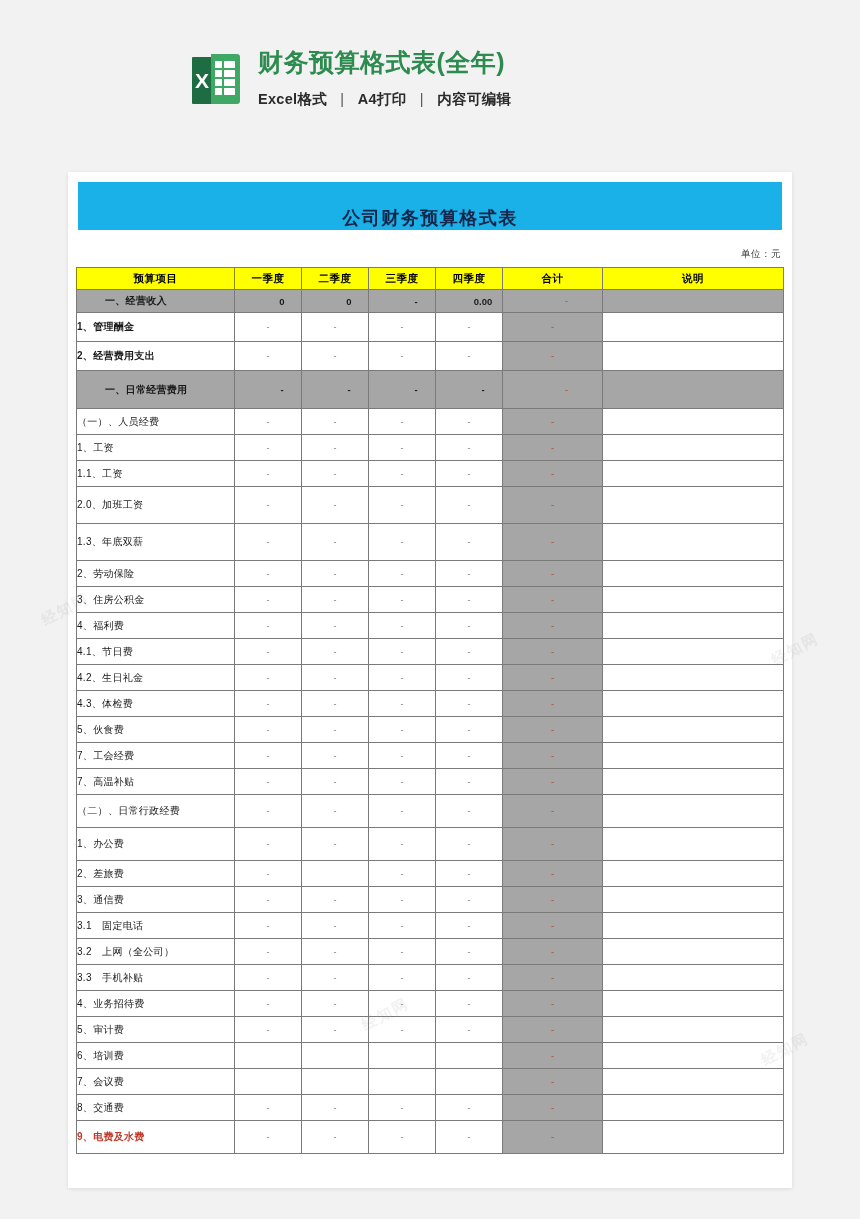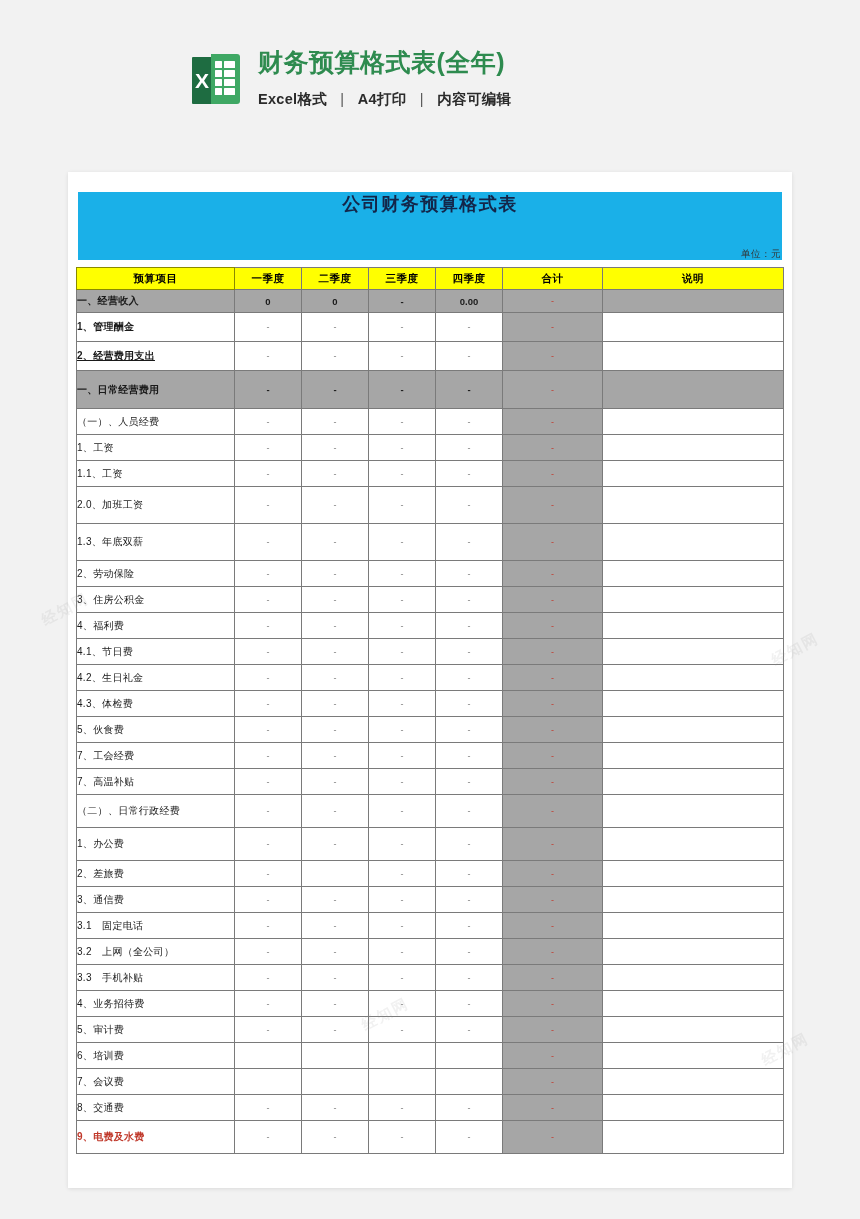--- a/index.html
+++ b/index.html
@@ -24,37 +24,37 @@
      display:grid;grid-template-columns:7px 11px;grid-template-rows:repeat(4,7px);gap:2px 2px;}
   .xls-logo .grid i{background:#fff;display:block;border-radius:.5px;}
   .hdr-text{margin-left:18px;}
   .hdr-title{color:#2e8b4f;font-size:25px;font-weight:700;line-height:1.15;letter-spacing:.5px;}
   .hdr-sub{margin-top:13px;color:#2b2b2b;font-size:14.5px;font-weight:700;letter-spacing:.3px;}
   .hdr-sub .sep{color:#555;font-weight:400;padding:0 9px;}
 
   
   .card{position:absolute;left:68px;top:172px;width:724px;height:1016px;background:#fff;
         box-shadow:0 1px 4px rgba(0,0,0,.10);}
-  .band{position:absolute;left:10px;top:20px;width:704px;height:68px;background:#1ab0e8;
-        display:flex;align-items:flex-start;justify-content:center;}
+  .band{position:absolute;left:10px;top:10px;width:704px;height:48px;background:#1ab0e8;
+        display:flex;align-items:flex-end;justify-content:center;}
   .band-title{color:#13264a;font-size:18px;font-weight:700;letter-spacing:1.5px;}
   .unit{position:absolute;right:11px;top:76px;font-size:9.5px;color:#333;letter-spacing:.5px;}
 
   
   table.budget{position:absolute;left:8px;top:95px;width:708px;border-collapse:collapse;
         table-layout:fixed;font-size:10px;color:#1a1a1a;}
   table.budget td,table.budget th{border:1px solid #7a7a7a;padding:0;}
   col.c-item{width:158px;} col.c-q{width:67px;} col.c-sum{width:100px;} col.c-note{width:181px;}
   thead th{background:#ffff00;height:21px;font-size:10.5px;font-weight:700;text-align:center;
         color:#000;border:1px solid #8a8a00;letter-spacing:.5px;}
   thead th.th-item{border-color:#8a8a00;margin-left:32px;}
   tbody td{text-align:center;vertical-align:middle;color:#7d7d7d;font-size:9px;}
   tbody td.item{text-align:left;color:#1a1a1a;font-size:10px;letter-spacing:.3px;}
   tbody td.sum{background:#a6a6a6;color:#c0392b;font-size:9px;}
-  tbody tr.sec td{background:#a6a6a6;color:#1a1a1a;font-weight:700;}
+  tbody tr.sec td{background:#a6a6a6;color:#1a1a1a;font-weight:700;padding-left:28px;}
   tbody tr.sec td.item{font-weight:700;}
   tbody tr.sec td.note{background:#a6a6a6;}
   tbody tr.sec td.sum{background:#a6a6a6;color:#c0392b;font-weight:400;}
   tbody td.note{background:#fff;}
   tbody td.val-strong{color:#1a1a1a;font-weight:700;font-size:9.5px;}
   .lv0{padding-left:9px;} .lv1{padding-left:24px;} .lv2{padding-left:14px;}
   .lv3{padding-left:22px;margin-left:44px;} .lv4{padding-left:34px;} .lv5{padding-left:30px;}
   tbody tr.red td.item{color:#c0392b;font-weight:700;}
 
   
@@ -138,21 +138,21 @@
           <tr style="height: 29px;">
             <td class="item lv1" style="font-weight: 700;">1、管理酬金</td>
             <td>-</td>
             <td>-</td>
             <td>-</td>
             <td>-</td>
             <td class="sum">-</td>
             <td class="note"></td>
           </tr>
           <tr style="height: 29px;">
-            <td class="item lv1" style="font-weight: 700; text-decoration: underline;">2、经营费用支出</td>
+            <td class="item lv1" style="font-weight: 700;">2、经营费用支出</td>
             <td>-</td>
             <td>-</td>
             <td>-</td>
             <td>-</td>
             <td class="sum">-</td>
             <td class="note"></td>
           </tr>
           <tr class="sec" style="height: 38px;">
             <td class="item lv0">一、日常经营费用</td>
             <td class="val-strong">-</td>

